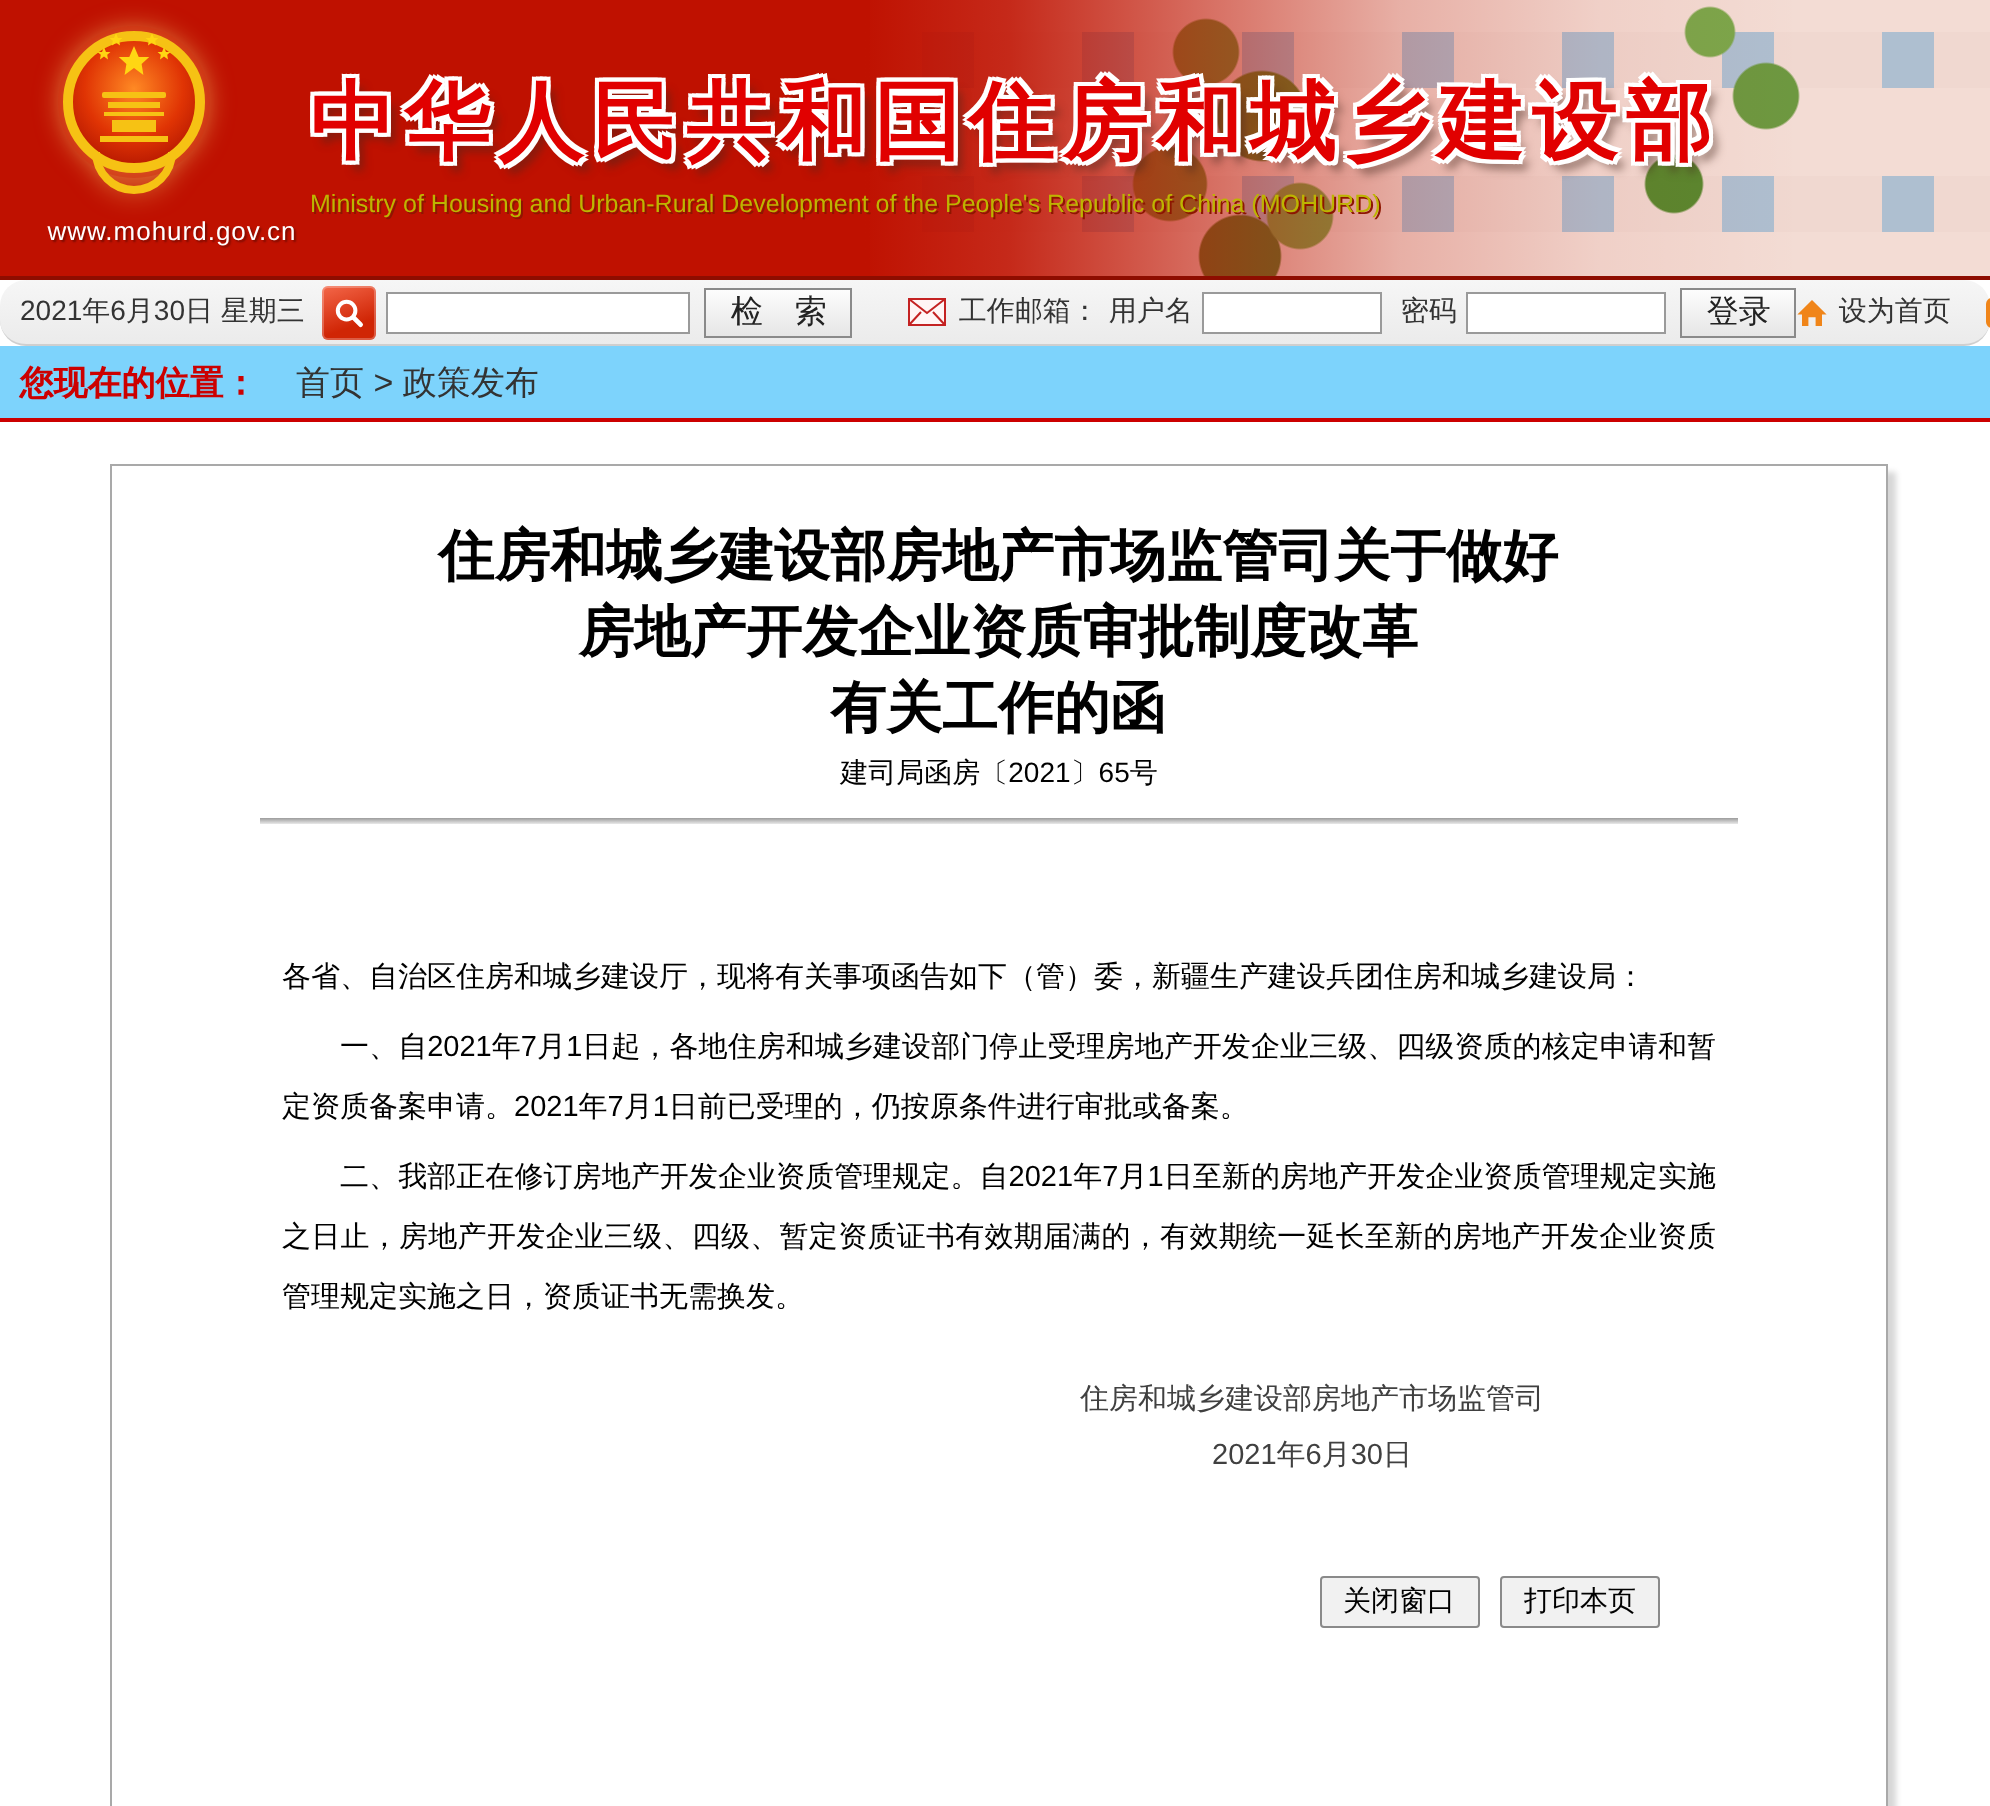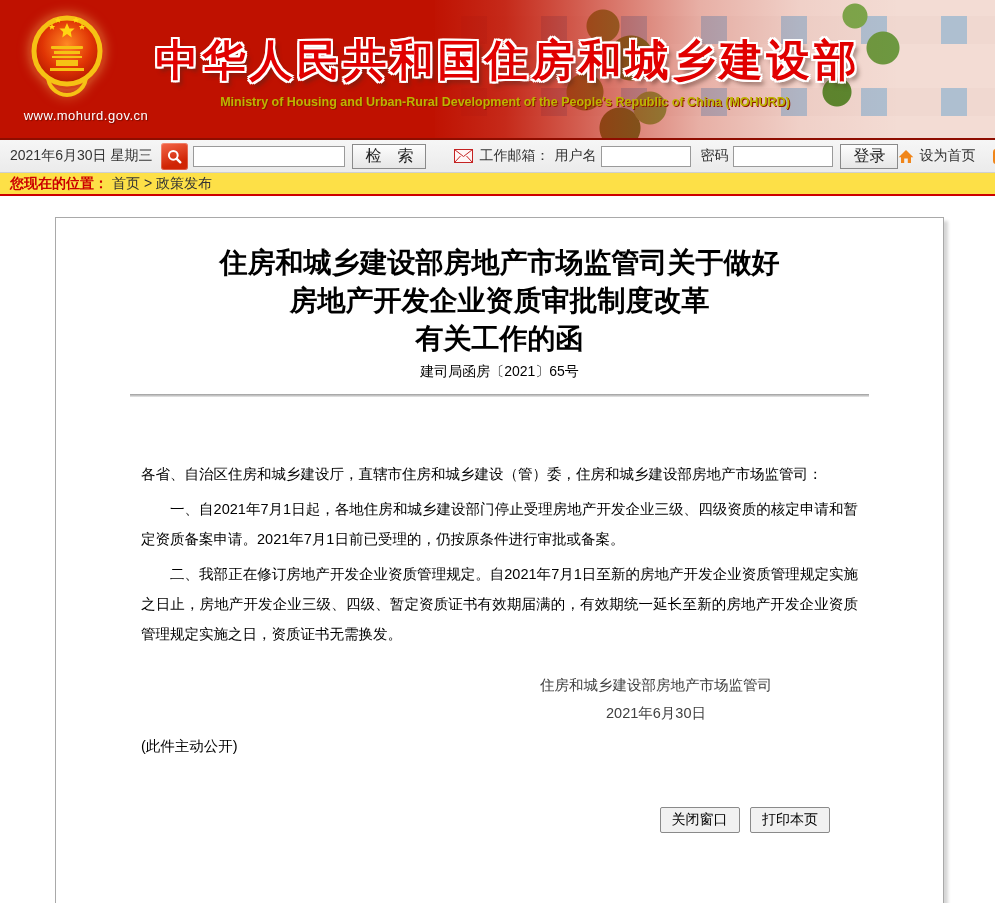--- a/index.html
+++ b/index.html
@@ -37,52 +37,52 @@
   .site-url { position:absolute; left:8px; top:108px; width:156px; z-index:3;
     text-align:center; color:#fff; font-weight:normal; font-size:13px;
     letter-spacing:.5px; text-shadow:1px 1px 1px rgba(0,0,0,.35); }
   .banner-title { position:absolute; left:148px; top:32px; width:720px; z-index:3;
     font-size:43px; font-weight:bold; letter-spacing:4px; white-space:nowrap;
     color:var(--title-red,#e10000); text-align:center;
     text-shadow:-2px -2px 0 #fff, 2px -2px 0 #fff, -2px 2px 0 #fff, 2px 2px 0 #fff,
       0 -2px 0 #fff, 0 2px 0 #fff, -2px 0 0 #fff, 2px 0 0 #fff,
       4px 5px 4px rgba(70,40,30,.5); }
   .banner-subtitle { position:absolute; left:155px; top:95px; width:700px; z-index:3;
-    text-align:center; font-size:12.5px; font-weight:bold;
+    text-align:left; font-size:12.5px; font-weight:normal;
     color:var(--subtitle-yellow,#bdb500); text-shadow:1px 1px 0 #8d1600; }
   .banner-line { height:2px; background:#8e0d00; }
 
   
   .toolbar { display:flex; align-items:center; height:33px; padding:0 10px;
     background:linear-gradient(var(--toolbar-bg,#f6f6f6),#ebebeb);
-    border-bottom:1px solid #cfcfcf; font-size:14px; color:#333; white-space:nowrap; }
+    border-bottom:1px solid #cfcfcf; font-size:14px; color:#333; white-space:nowrap;border-radius:13px; }
   .tb-date { margin-right:9px; }
   .search-icon { width:27px; height:27px; border-radius:3px; flex:0 0 auto;
     background:linear-gradient(160deg,#f4684a,#d02505 70%);
     display:flex; align-items:center; justify-content:center; margin-right:5px;
     box-shadow:inset 0 0 0 1px rgba(255,255,255,.25); cursor:pointer; }
   .tb-input { height:21px; border:1px solid #9a9a9a; background:#fff; padding:0 4px; font-size:13px; }
   .in-search { width:152px; margin-right:7px; }
   .tb-btn { height:25px; border:1px solid #8a8a8a; background:linear-gradient(#fdfdfd,#e6e6e6);
     font-size:16px; color:#222; padding:0 12px; cursor:pointer; font-family:inherit; }
   .tb-sep { width:1px; height:20px; background:#d8d8d8; margin:0 14px; }
   .mail-icon { margin-right:6px; display:flex; }
   .tb-label { margin-right:5px; }
   .in-user { width:90px; margin-right:9px; }
   .in-pass { width:100px; margin-right:7px; }
   .tb-spacer { flex:1; }
   .home-icon,.rss-icon { margin-right:5px; display:flex; }
   .tb-link { color:#333; text-decoration:none; margin-right:18px; cursor:pointer; }
   .tb-link:last-child { margin-right:2px; }
 
   
-  .breadcrumb { height:23px; display:flex; align-items:center; padding:0 10px;
-    background:#fde047; border-bottom:2px solid var(--accent-red,#c00); font-size:14px; }
+  .breadcrumb { height:38px; display:flex; align-items:center; padding:0 10px;
+    background:#7dd3fc; border-bottom:2px solid var(--accent-red,#c00); font-size:17px; }
   .bc-label { color:var(--accent-red,#c00); font-weight:bold; }
-  .bc-path { color:#333; margin-left:4px; cursor:pointer; }
+  .bc-path { color:#333; margin-left:19px; cursor:pointer; }
 
   
   .content { background:#fff; }
   .doc-panel { position:relative; margin:21px 0 0 55px; width:889px; height:760px;
     background:#fff; border:1px solid #a9a9a9; box-shadow:4px 4px 3px rgba(0,0,0,.16);
     padding:26px 85px 0; }
   .doc-title { margin:0; text-align:center; font-size:28px; line-height:38px;
     color:#000; font-weight:bold; }
   .t-line { display:block; }
   .doc-number { text-align:center; font-size:14px; color:#000; margin-top:5px; }
@@ -190,30 +190,29 @@
   <main class="content">
     <article class="doc-panel">
       <h1 class="doc-title">
         <span class="t-line">住房和城乡建设部房地产市场监管司关于做好</span>
         <span class="t-line">房地产开发企业资质审批制度改革</span>
         <span class="t-line">有关工作的函</span>
       </h1>
       <div class="doc-number">建司局函房〔2021〕65号</div>
       <div class="doc-rule"></div>
 
-      <p class="body-p first">各省、自治区住房和城乡建设厅，直辖市住房和城乡建设（管）委，住房和城乡建设部房地产市场监管司：</p>
+      <p class="body-p first">各省、自治区住房和城乡建设厅，现将有关事项函告如下（管）委，新疆生产建设兵团住房和城乡建设局：</p>
       <p class="body-p">一、自2021年7月1日起，各地住房和城乡建设部门停止受理房地产开发企业三级、四级资质的核定申请和暂定资质备案申请。2021年7月1日前已受理的，仍按原条件进行审批或备案。</p>
       <p class="body-p">二、我部正在修订房地产开发企业资质管理规定。自2021年7月1日至新的房地产开发企业资质管理规定实施之日止，房地产开发企业三级、四级、暂定资质证书有效期届满的，有效期统一延长至新的房地产开发企业资质管理规定实施之日，资质证书无需换发。</p>
 
       <div class="sig-block">
         <div class="sig-name">住房和城乡建设部房地产市场监管司</div>
         <div class="sig-date">2021年6月30日</div>
       </div>
 
-      <p class="doc-note">(此件主动公开)</p>
 
       <div class="doc-actions">
         <button class="action-btn">关闭窗口</button>
         <button class="action-btn">打印本页</button>
       </div>
     </article>
   </main>
 
 </div>
 

